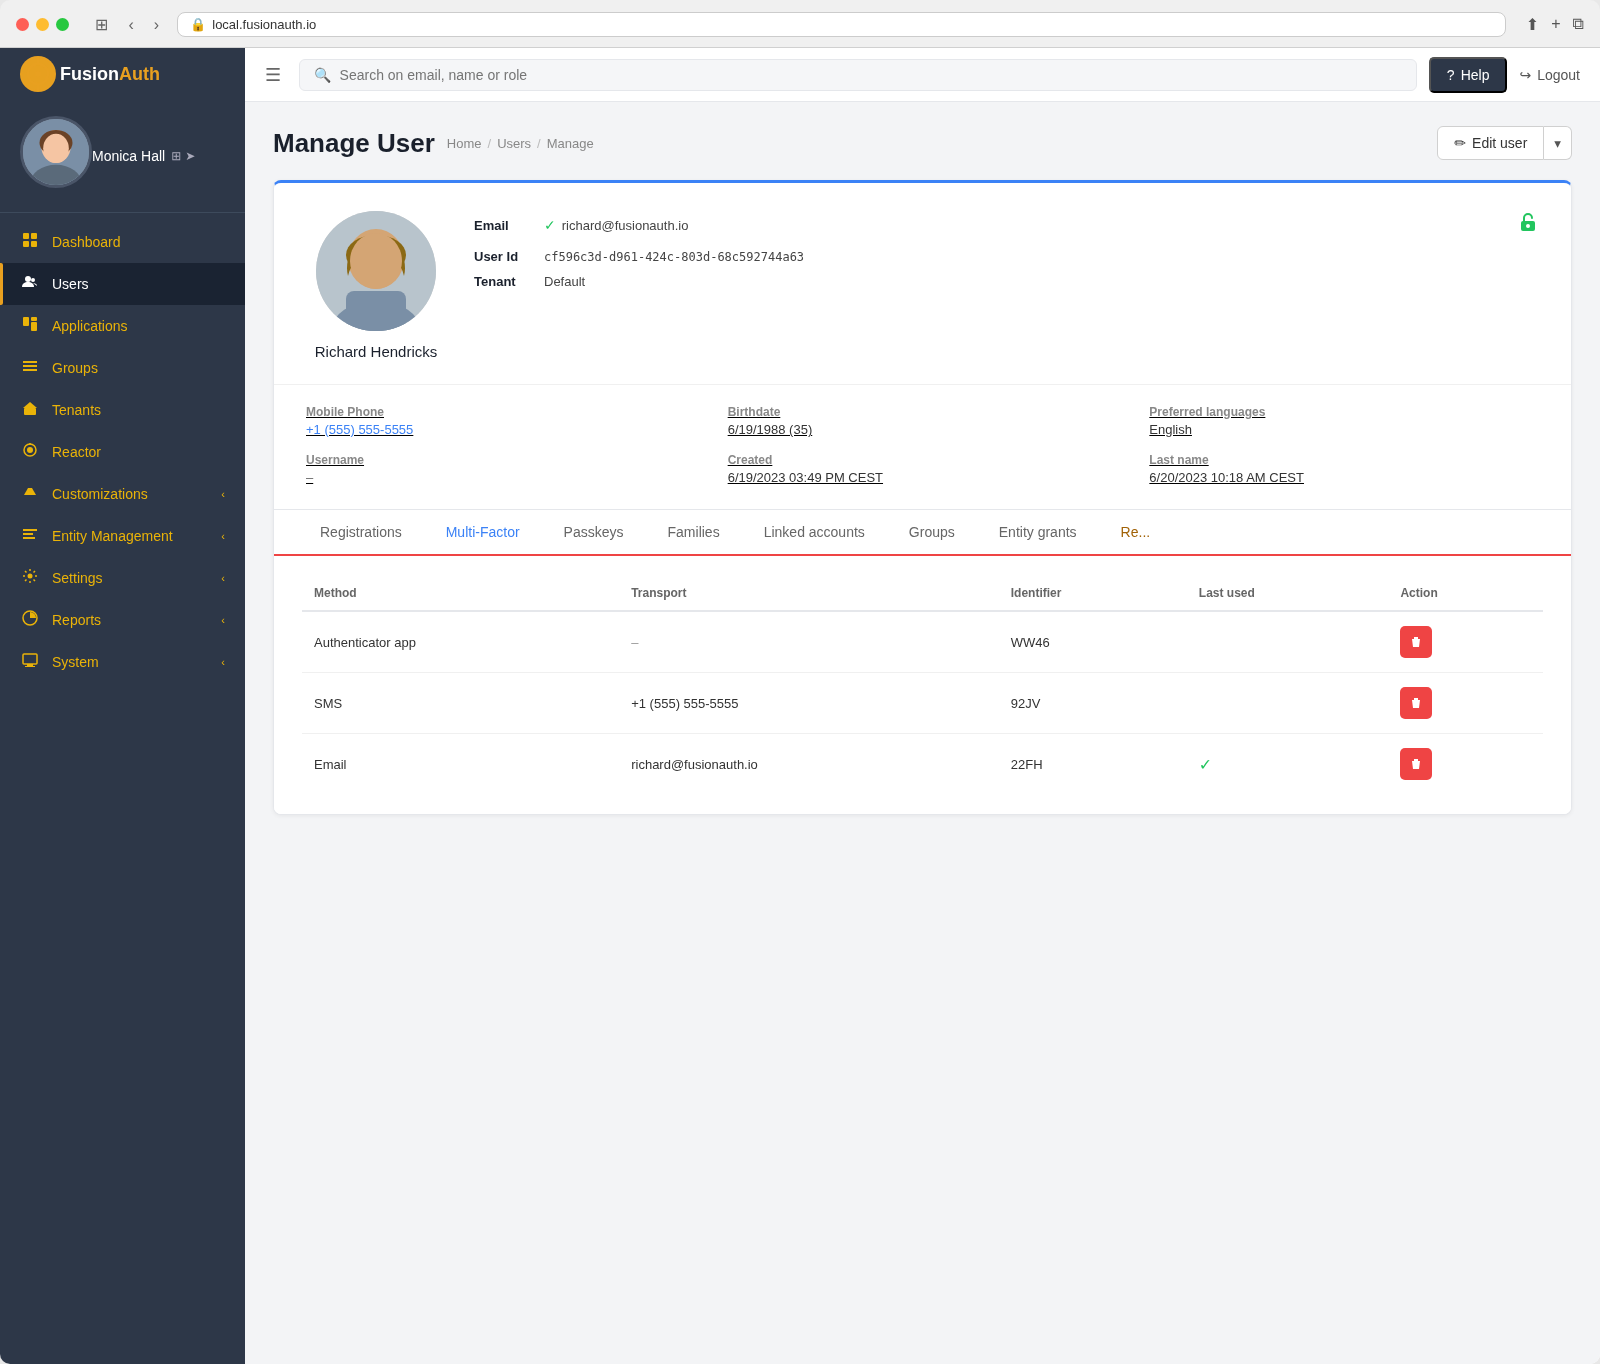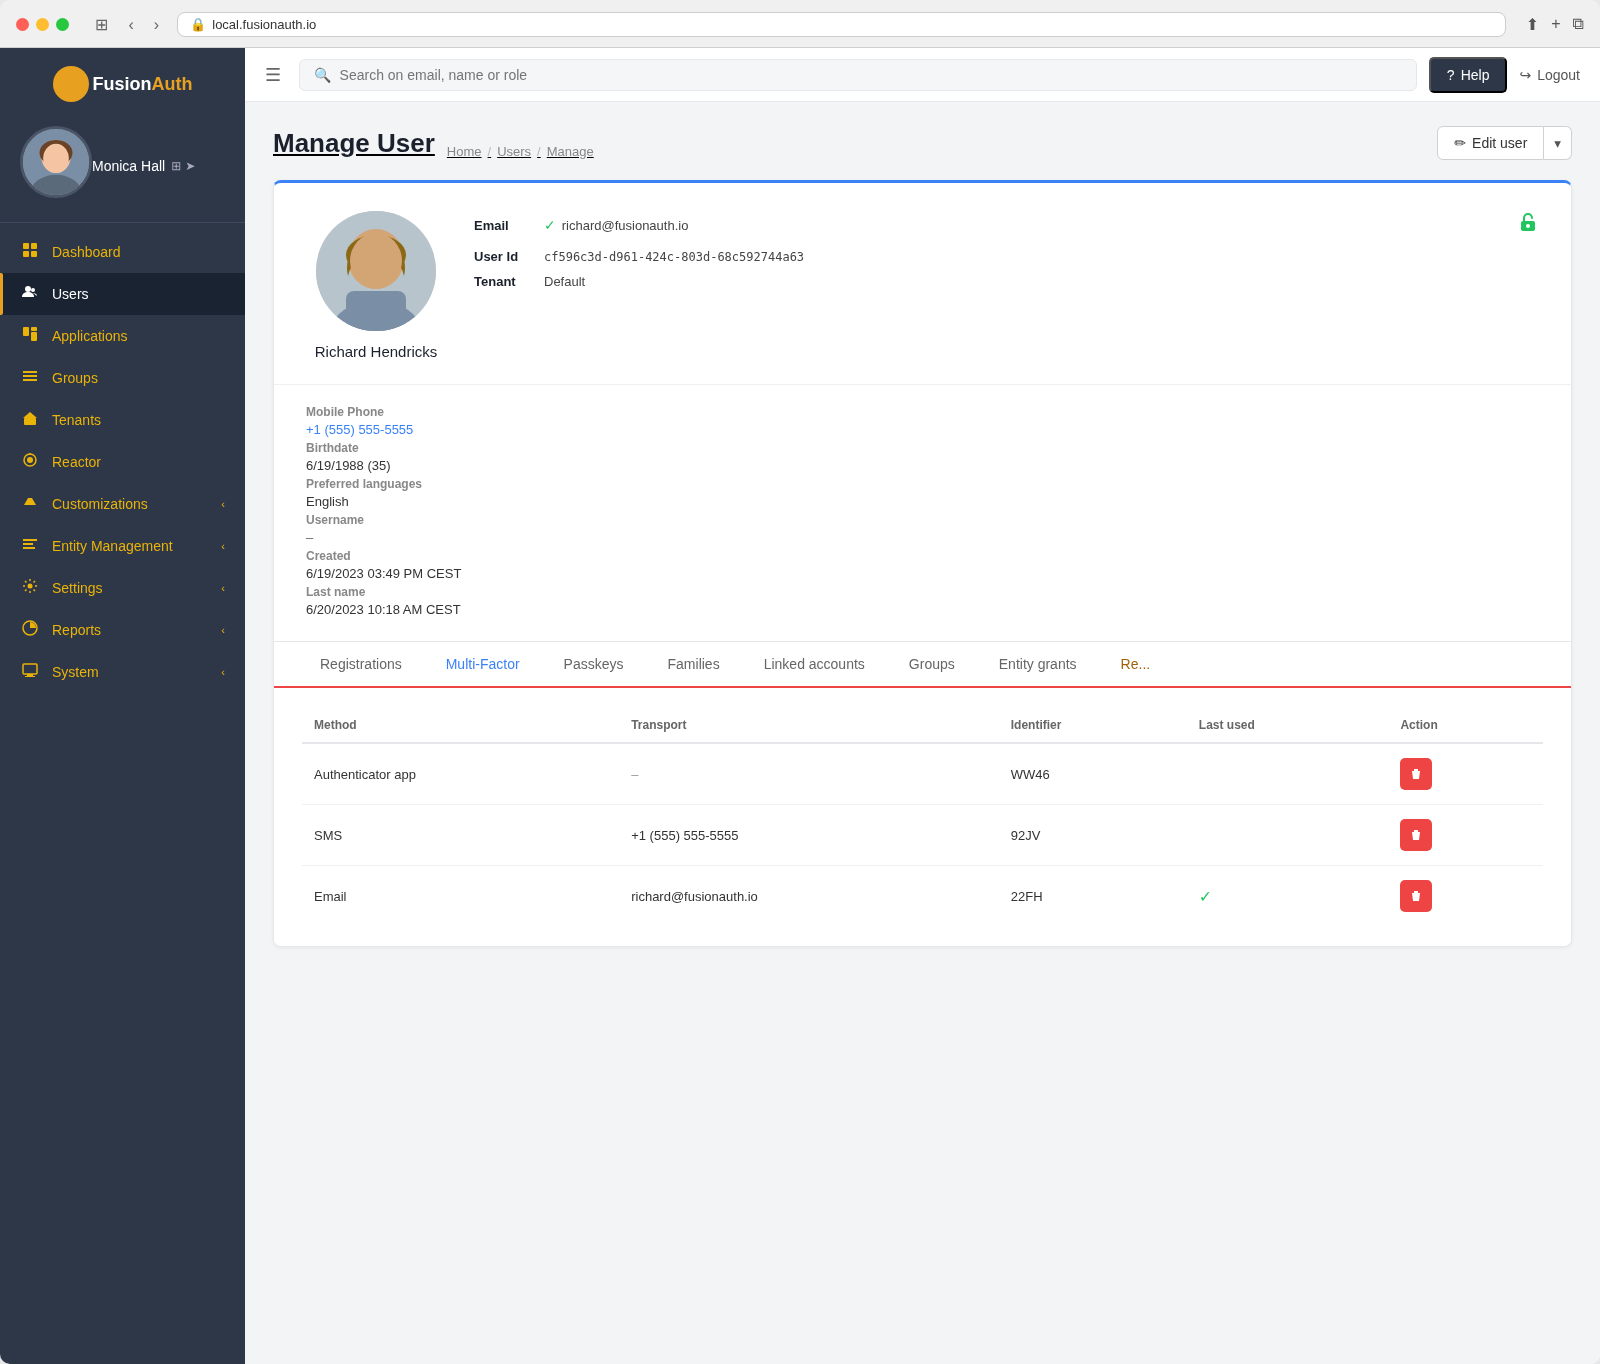--- a/index.html
+++ b/index.html
@@ -31,22 +31,22 @@
       display: flex; flex: 1; background: #fff; overflow: hidden;
       border-radius: 0 0 10px 10px;
     }
 
     
     .sidebar {
       width: 245px; min-width: 245px; background: #2d3748; color: #fff;
       display: flex; flex-direction: column; min-height: 860px;
     }
     .sidebar-brand {
-      padding: 18px 20px 14px;
-      display: flex; align-items: center; gap: 4px; justify-content: center;
+      padding: 8px 20px 14px;
+      display: flex; align-items: center; gap: 4px;
     }
     .brand-logo {
       width: 36px; height: 36px; border-radius: 50%;
       background: #e8a020; display: flex; align-items: center; justify-content: center;
       font-size: 18px; color: #fff; font-weight: bold;
     }
     .brand-fusion { color: #fff; }
     .brand-auth { color: #e8a020; }
     .sidebar-user {
       padding: 10px 20px 16px; display: flex; flex-direction: row; align-items: center; border-bottom: 1px solid #3d4a5c;
@@ -96,21 +96,21 @@
     
     .main-content {
       flex: 1; display: flex; flex-direction: column; background: #f3f4f6; overflow-y: auto;
     }
     .main-inner { padding: 24px 28px; }
 
     
     .page-header {
       display: flex; align-items: center; justify-content: space-between; margin-bottom: 20px;
     }
-    .page-title-wrap { display: flex; align-items: flex-end; gap: 12px; text-decoration: underline; }
+    .page-title-wrap { display: flex; align-items: center; gap: 12px; }
     .page-title { font-size: 26px; font-weight: 600; color: #1a202c; }
     .breadcrumb { display: flex; align-items: center; gap: 6px; font-size: 13px; color: #888; }
     .breadcrumb a { color: #888; text-decoration: none; }
     .breadcrumb-sep { color: #bbb; }
     .header-actions { display: flex; gap: 0; }
     .edit-user-btn {
       display: flex; align-items: center; gap: 6px;
       background: #fff; border: 1px solid #d0d0d0; border-radius: 6px 0 0 6px;
       padding: 8px 16px; font-size: 14px; color: #333; cursor: pointer;
     }
@@ -138,22 +138,23 @@
     .user-photo svg { width: 120px; height: 120px; }
     .user-fullname { font-size: 15px; font-weight: 500; color: #1a202c; }
     .user-info-col { flex: 1; }
     .user-info-row { display: flex; align-items: center; gap: 10px; margin-bottom: 10px; }
     .user-info-label { font-size: 13px; font-weight: 600; color: #1a202c; min-width: 60px; }
     .user-info-value { font-size: 13px; color: #444; display: flex; align-items: center; gap: 6px; }
     .verified-icon { color: #22c55e; font-size: 14px; }
     .lock-icon-top { margin-left: auto; color: #22c55e; font-size: 22px; align-self: flex-start; }
 
     .user-fields-grid {
-      display: grid; grid-template-columns: 1fr; gap: 4px 32px;
+      display: grid; grid-template-columns: 1fr 1fr 1fr; gap: 16px 32px;
       padding: 20px 32px 24px;
+      text-decoration: underline;
     }
     .field-block {}
     .field-label { font-size: 12px; font-weight: 600; color: #888; margin-bottom: 3px; text-transform: none; }
     .field-value { font-size: 13px; color: #333; }
     .field-value.link { color: #3b82f6; }
     .field-value.muted { color: #666; }
 
     
     .tabs-section { background: #fff; border-top: 1px solid #e5e7eb; }
     .tabs-list {

